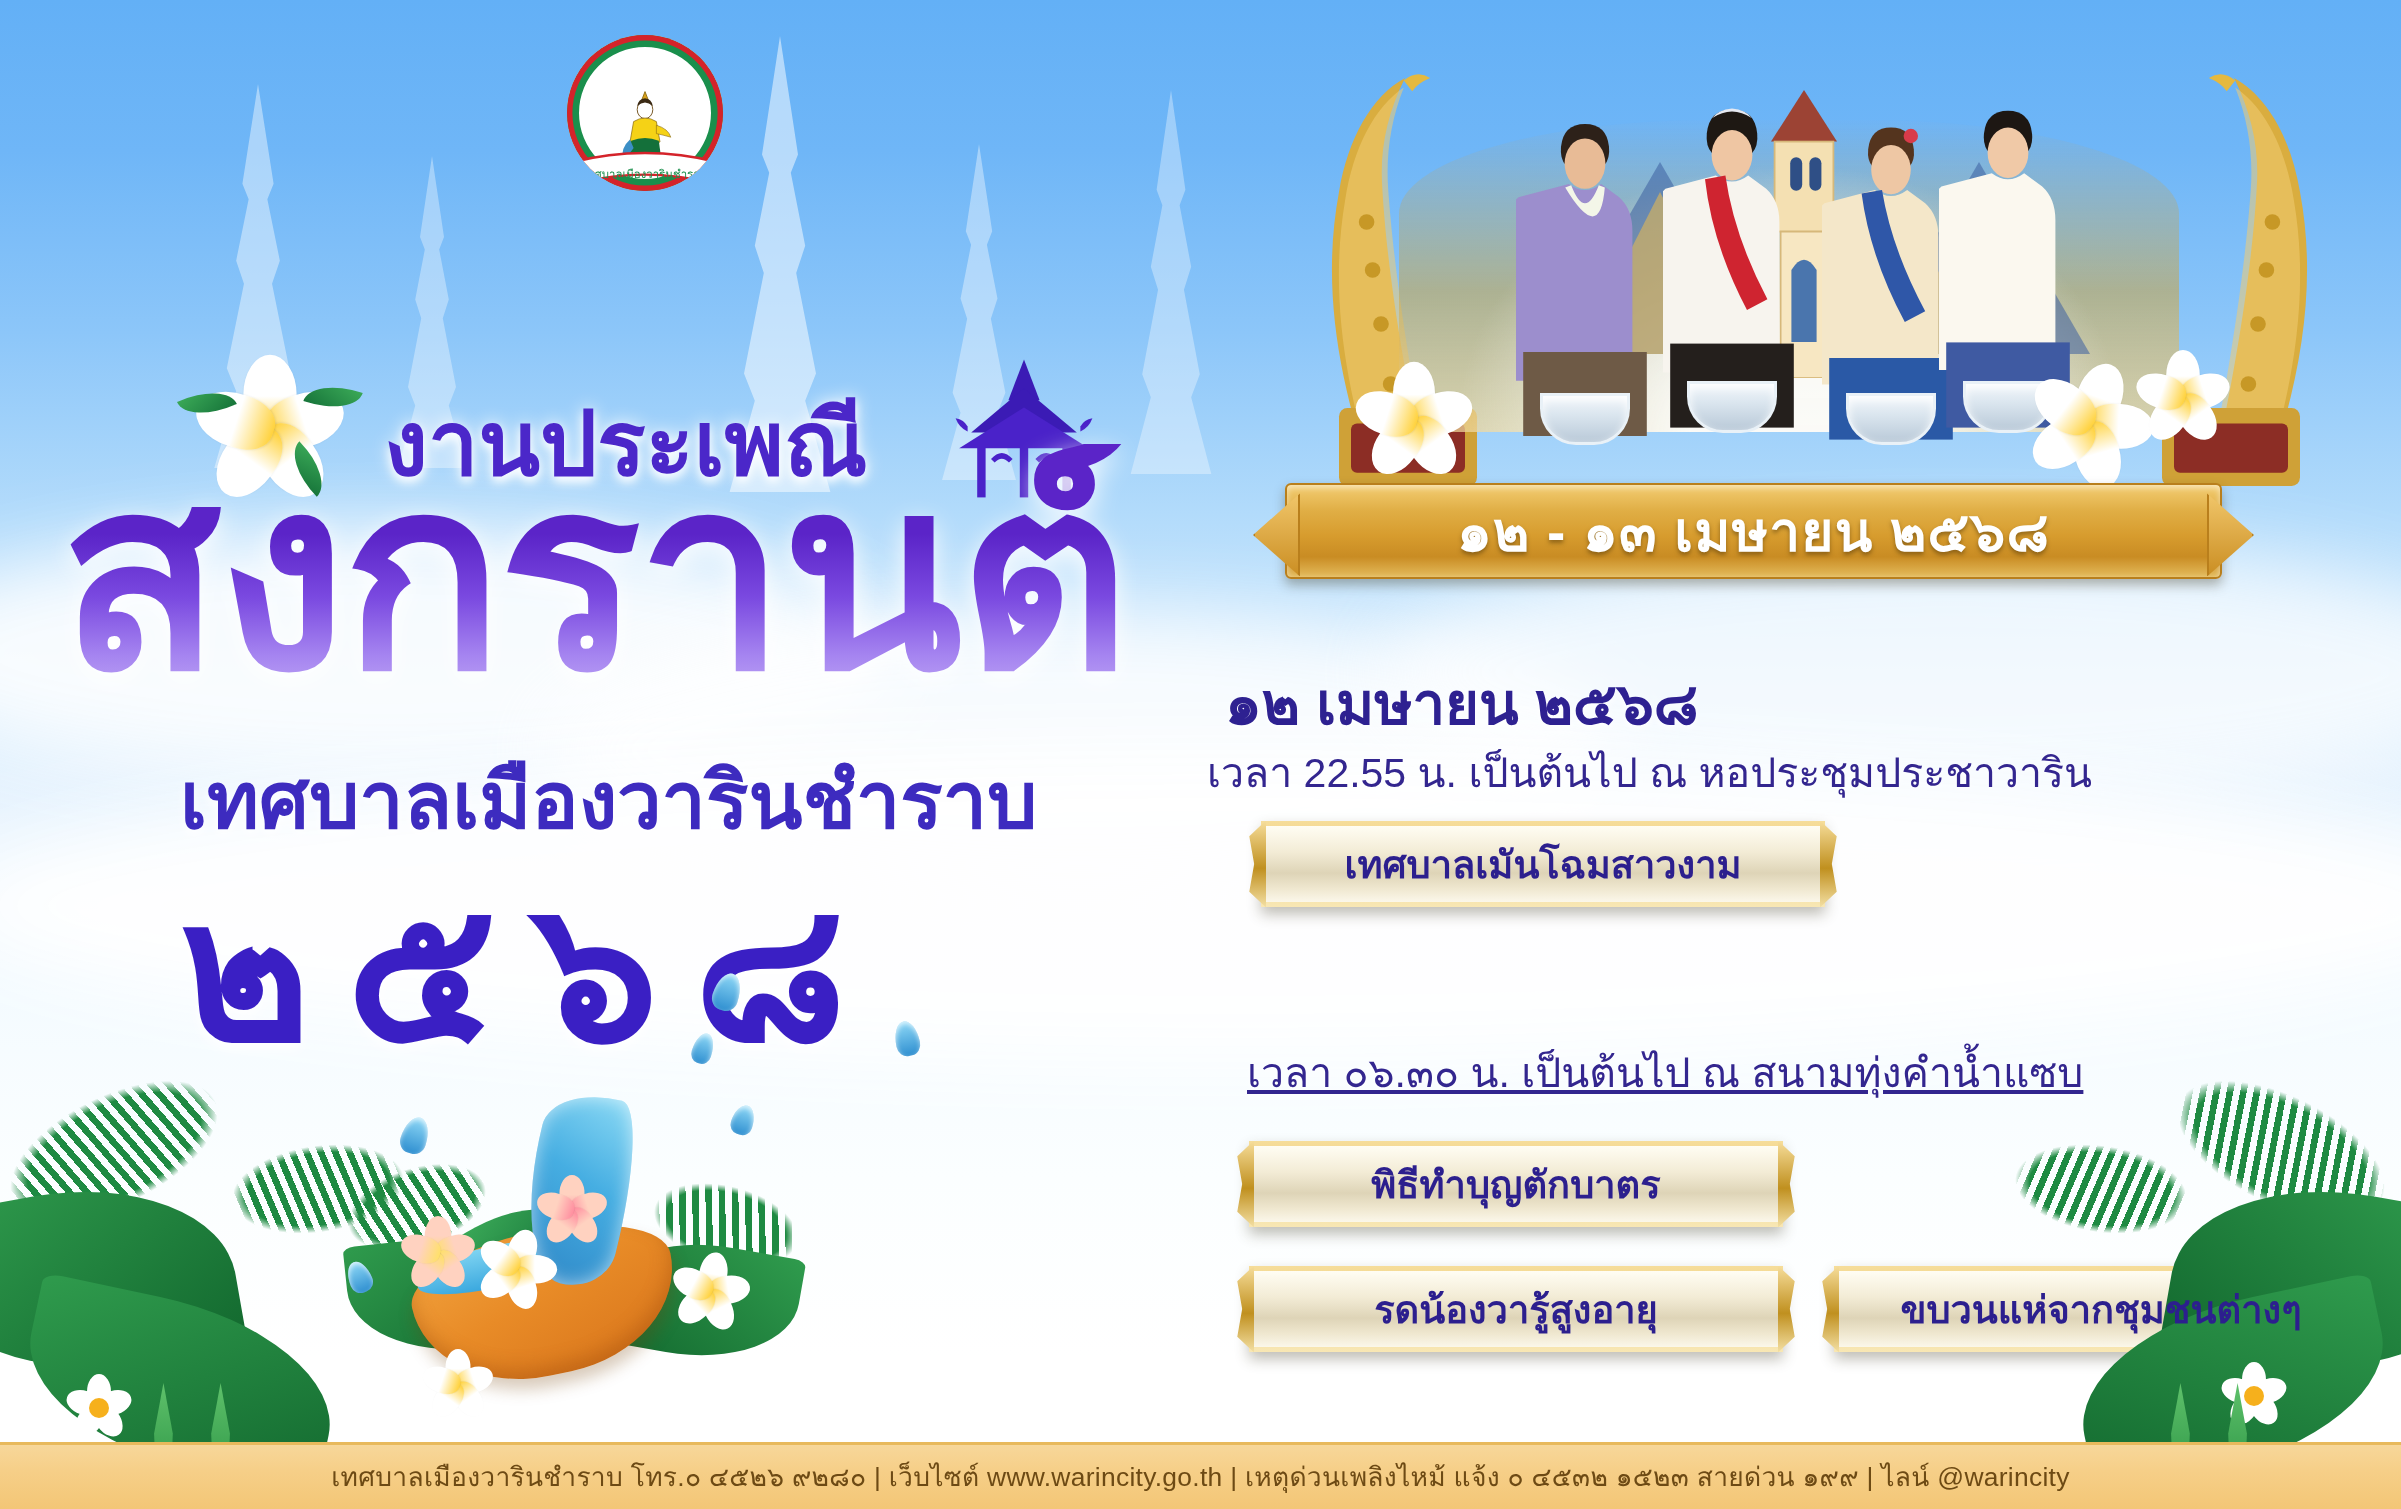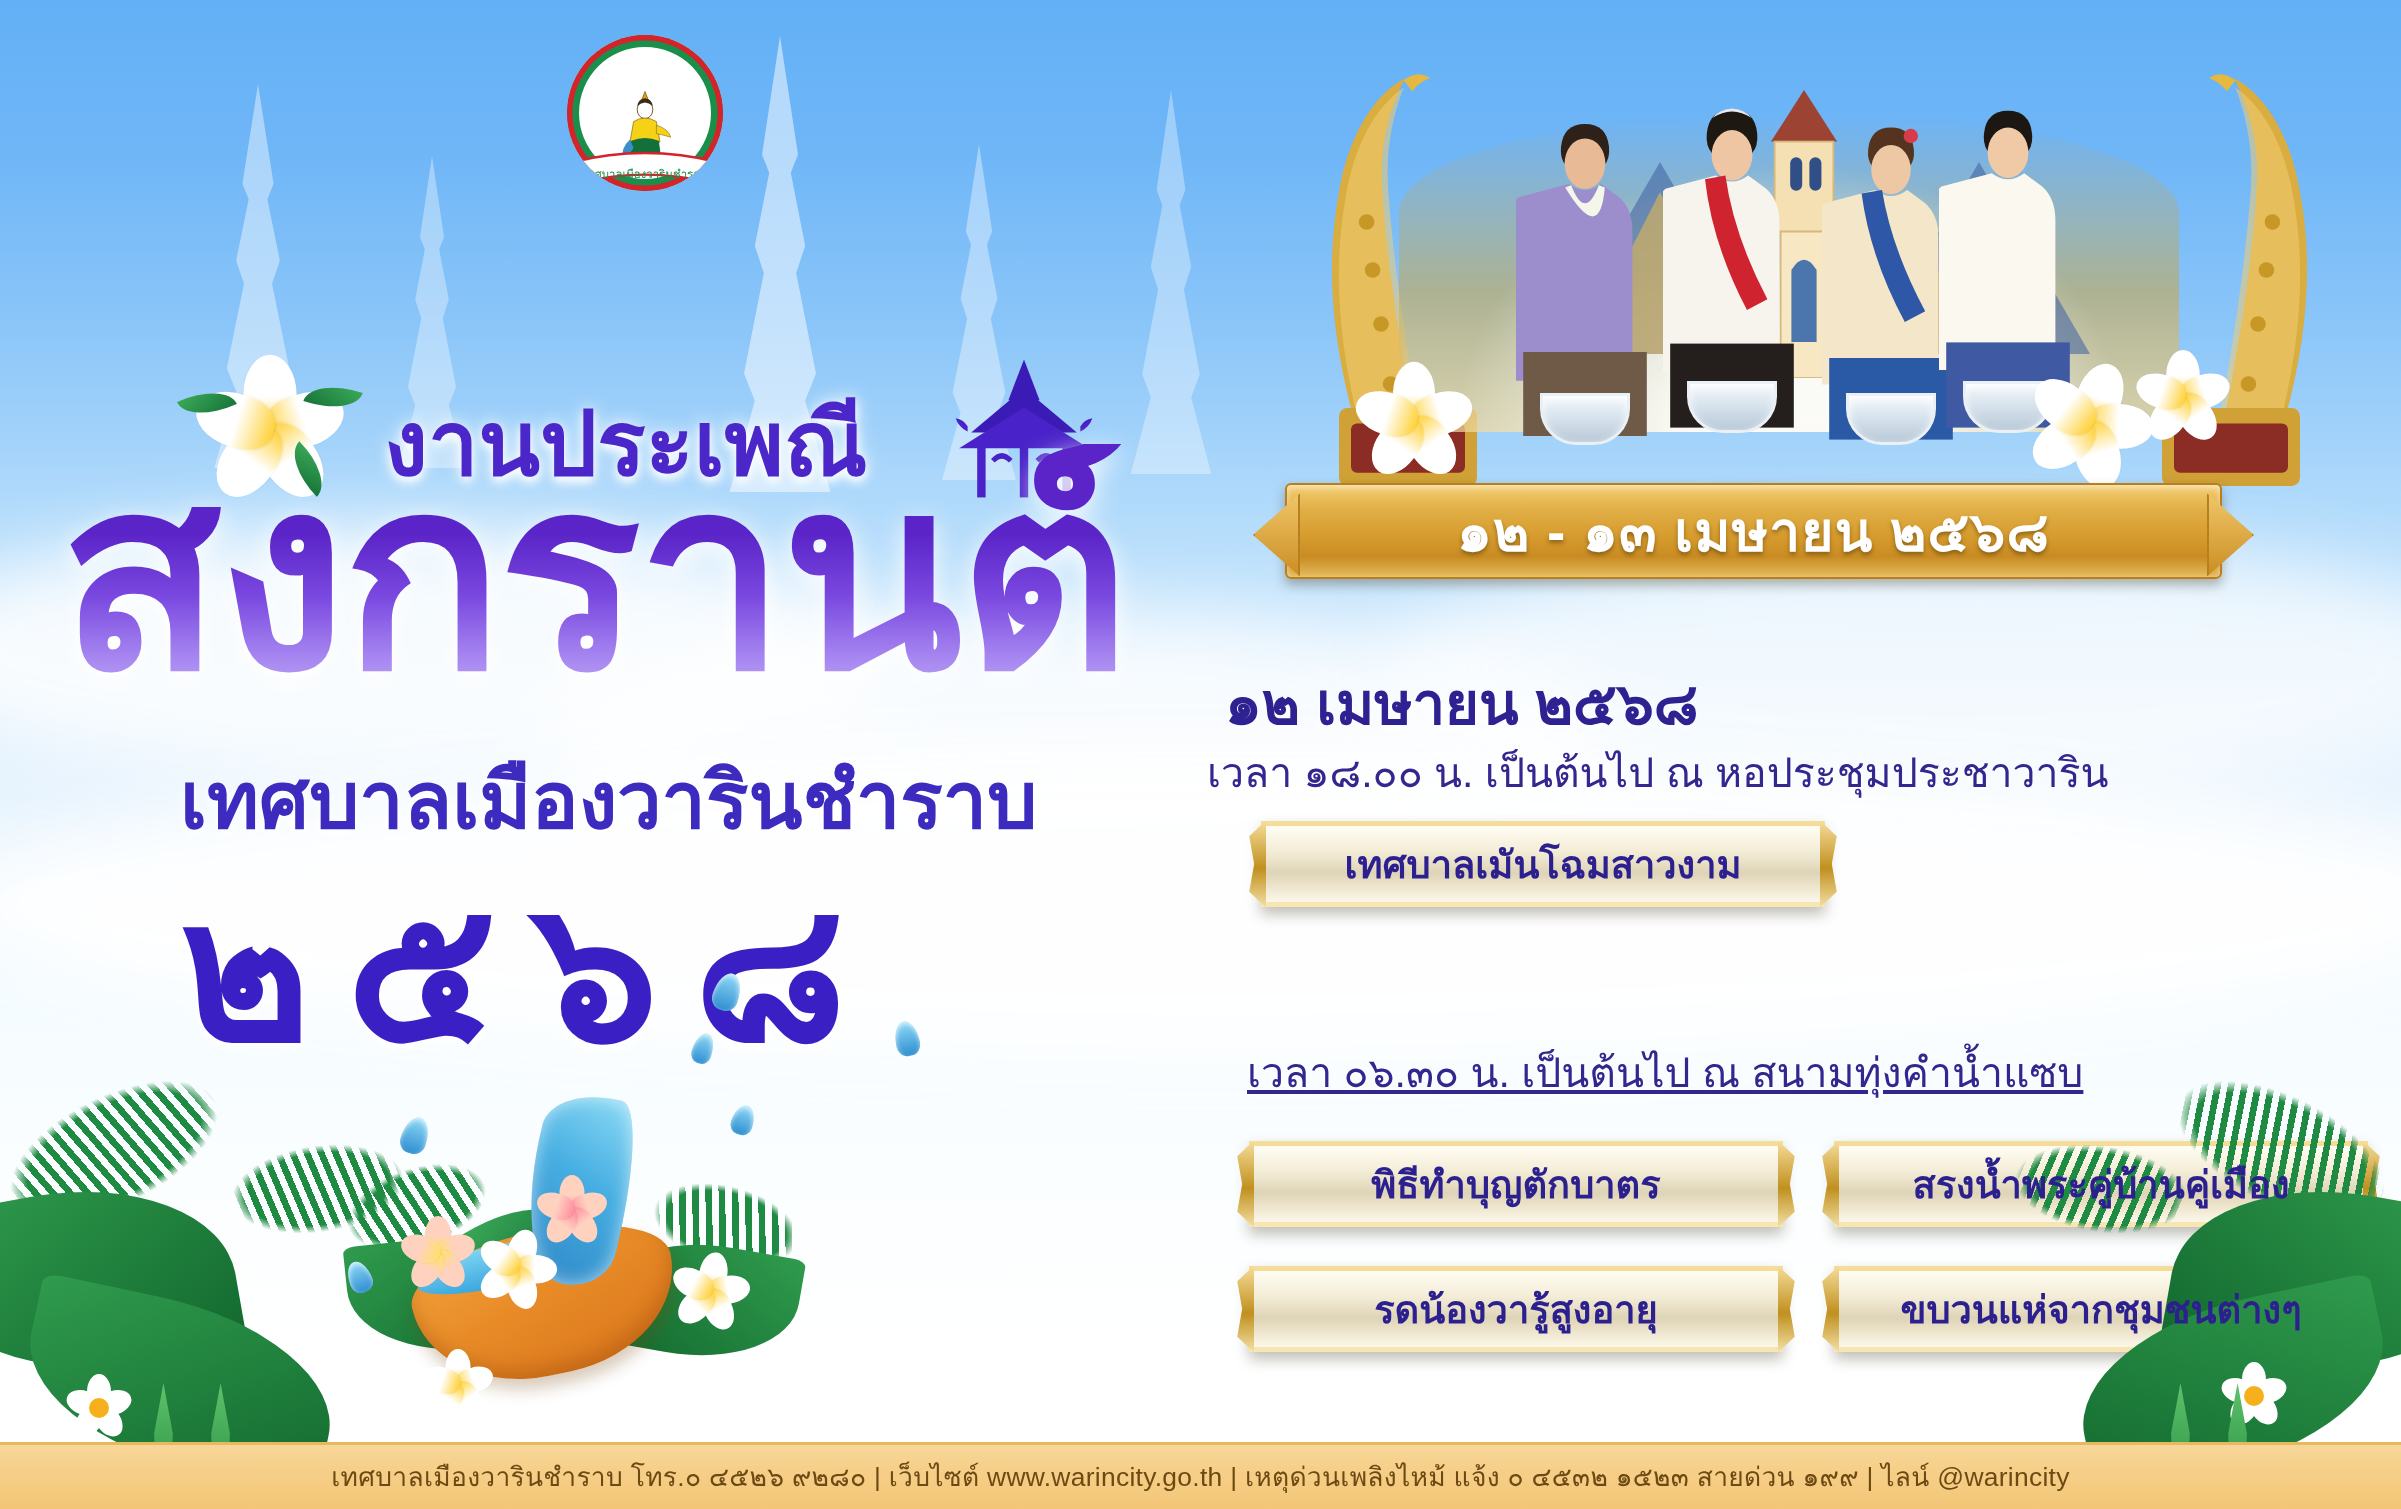--- a/index.html
+++ b/index.html
@@ -359,33 +359,30 @@
       <div class="pet" style="transform:rotate(216deg) scale(1.2);"></div>
       <div class="pet" style="transform:rotate(288deg) scale(1.2);"></div>
     </div>
   </div>
 
   <div id="date-banner">
     <span>๑๒ - ๑๓ เมษายน ๒๕๖๘</span>
   </div>
 
   <div class="sched-date" style="left:1225px;top:657px;">๑๒ เมษายน ๒๕๖๘</div>
-  <div class="sched-line" style="left:1207px;top:740px;">เวลา ๑๘.๐๐ น. เป็นต้นไป ณ หอประชุมประชาวาริน</div>
+  <div class="sched-line" style="left:1207px;top:740px;">เวลา 22.55 น. เป็นต้นไป ณ หอประชุมประชาวาริน</div>
 
   <div class="plaque" style="left:1261px;top:821px;width:564px;">
     <span>เทศบาลเมันโฉมสาวงาม</span>
   </div>
 
   <div class="sched-line" style="left:1247px;top:1040px;text-decoration:underline;">เวลา ๐๖.๓๐ น. เป็นต้นไป ณ สนามทุ่งคำน้ำแซบ</div>
 
   <div class="plaque" style="left:1249px;top:1141px;width:534px;">
     <span>พิธีทำบุญตักบาตร</span>
-  </div>
-  <div class="plaque" style="left:1834px;top:1141px;width:534px;">
-    <span>สรงน้ำพระคู่บ้านคู่เมือง</span>
   </div>
   <div class="plaque" style="left:1249px;top:1266px;width:534px;">
     <span>รดน้องวารู้สูงอายุ</span>
   </div>
   <div class="plaque" style="left:1834px;top:1266px;width:534px;">
     <span>ขบวนแห่จากชุมชนต่างๆ</span>
   </div>
 
   <div id="bowl-wrap">
     <div class="palm" style="left:6px;top:72px;width:198px;height:108px;transform:rotate(-18deg);"></div>

